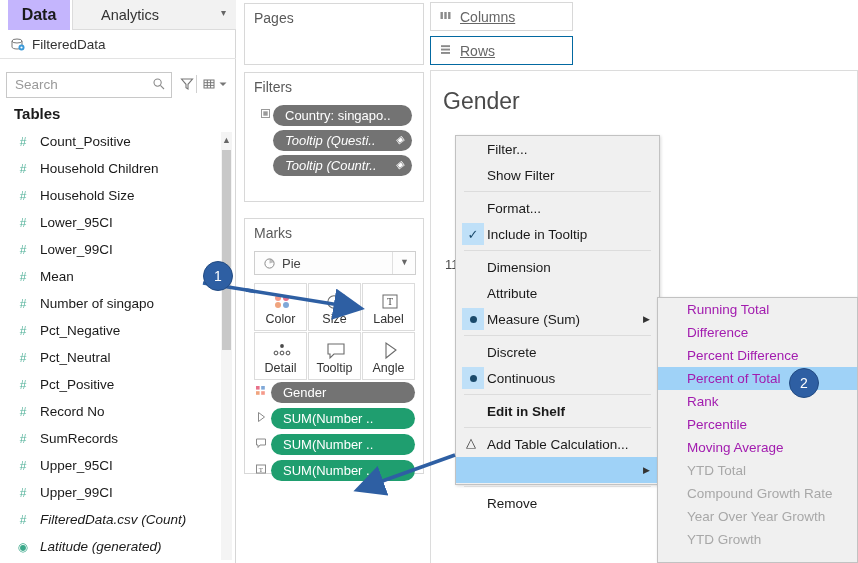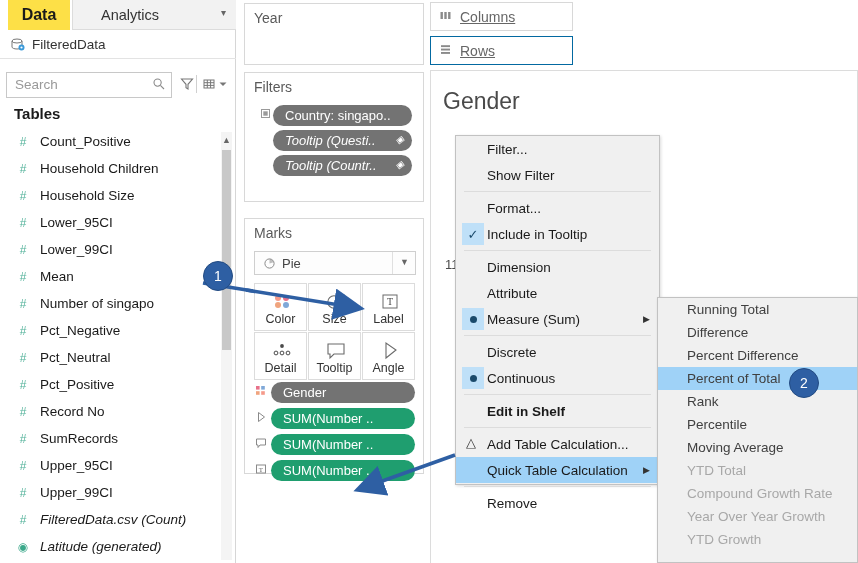--- a/index.html
+++ b/index.html
@@ -13,21 +13,21 @@
   #root { position: relative; width: 858px; height: 563px; background:#fff; }
 
   
   #left-pane { position:absolute; left:0; top:0; width:236px; height:563px; background:#fff; border-right:1px solid #d6d6d6; }
 
   .pane-tabs { position:absolute; left:0; top:0; width:236px; height:30px; }
   .tab-data {
     position:absolute; left:8px; top:0px; width:62px; height:30px;
     font-size:16px; font-weight:bold; color:#1a1a1a;
     display:flex; align-items:center; justify-content:center;
-    background:#fde047;
+    background:#c4b5fd;
   }
   .tab-analytics {
     position:absolute; left:72px; top:0px; width:164px; height:30px;
     background:#f2f2f2; border-left:1px solid #dcdcdc; border-bottom:1px solid #dcdcdc;
     font-size:14.5px; color:#333;
     display:flex; align-items:center;
   }
   .tab-analytics .lbl { margin-left:28px; }
   .tab-analytics .caret { position:absolute; right:10px; top:8px; font-size:10px; color:#666; line-height:1; }
 
@@ -125,21 +125,21 @@
   .mi .mi-gly { position:absolute; left:10px; top:4px; font-size:13px; color:#333; }
   .mi .mi-arrow { position:absolute; right:9px; top:8px; font-size:9px; color:#333; }
   .mi-sep { height:1px; background:#dcdcdc; margin:3px 8px 3px 8px; }
 
   
   #sub-menu {
     position:absolute; left:657px; top:297px; width:201px; height:266px;
     background:#f0f0f0; border:1px solid #c2c2c2;
     box-shadow:1px 1px 3px rgba(0,0,0,0.14);
   }
-  .smi { position:relative; height:23px; display:flex; align-items:center; font-size:13.5px; color:#404040; }
+  .smi { position:relative; height:23px; display:flex; align-items:center; font-size:13.5px; color:#a21caf; }
   .smi .smi-lbl { margin-left:29px; }
   .smi.sel { background:#9fd2f7; }
   .smi.dis { color:#a8a8a8; }
 
   
   .badge {
     position:absolute; border-radius:50%;
     background:#2e5fa3; color:#fff;
     display:flex; align-items:center; justify-content:center;
     font-size:14px; border:1px solid #234b82;
@@ -281,21 +281,21 @@
     </div>
 
     <div class="vscroll-track"></div>
     <div class="vscroll-up">▲</div>
     <div class="vscroll-thumb"></div>
   </div>
 
   <div id="mid-pane">
 
     <div id="pages-card" class="card">
-      <span class="card-title">Year</span>
+      <span class="card-title">Pages</span>
     </div>
 
     <div id="filters-card" class="card">
       <span class="card-title">Filters</span>
       <span class="shelf-ico" style="left:14px; top:34px;">
         <svg width="13" height="13" viewBox="0 0 13 13">
           <rect x="2.5" y="2.5" width="8" height="8" fill="none" stroke="#9a9a9a" stroke-width="1"></rect>
           <rect x="4.3" y="4.3" width="4.4" height="4.4" fill="#9a9a9a"></rect>
         </svg>
       </span>
@@ -496,21 +496,20 @@
     <div class="mi-sep"></div>
     <div class="mi bold">
       <span class="mi-lbl">Edit in Shelf</span>
     </div>
     <div class="mi-sep"></div>
     <div class="mi">
       <span class="mi-gly">△</span>
       <span class="mi-lbl">Add Table Calculation...</span>
     </div>
     <div class="mi sel">
-      <span class="mi-lbl">Quick Table Calculation</span>
       <span class="mi-arrow">▶</span>
     </div>
     <div class="mi-sep"></div>
     <div class="mi">
       <span class="mi-lbl">Remove</span>
     </div>
   </div>
 
   <div id="sub-menu">
     <div class="smi">

